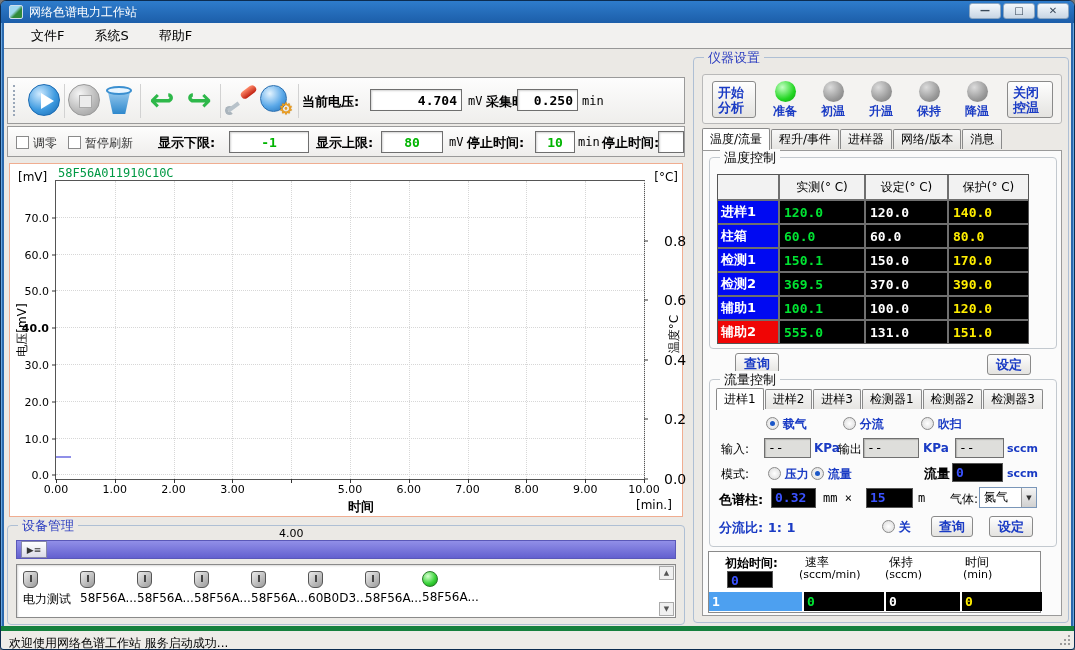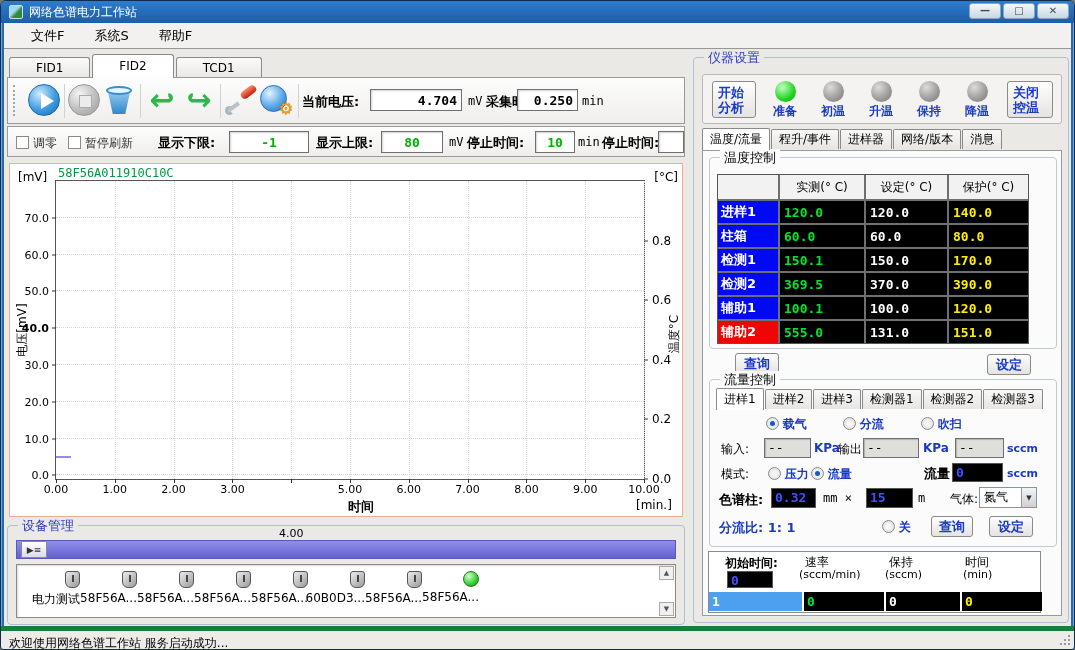--- a/index.html
+++ b/index.html
@@ -57,37 +57,37 @@
 .cb{position:absolute;width:13px;height:13px;border:1px solid #8a8a8a;background:#fff;top:9px}
 
 .chart{position:absolute;left:8px;top:162px;width:674px;height:354px;border:1px solid #f0ad90;background:#fff}
 .plot{position:absolute;left:45px;top:16px;width:590px;height:300px;border:1px solid #555}
 .vgrid{position:absolute;top:0;bottom:0;width:0;border-left:1px dotted #d7d7d7}
 .hgrid{position:absolute;left:0;right:0;height:0;border-top:1px dotted #d7d7d7}
 .tick-l{position:absolute;right:100%;width:4px;height:1px;background:#333;transform:translateY(.5px)}
 .tick-r{position:absolute;left:100%;width:4px;height:1px;background:#333;transform:translateY(.5px)}
 .tick-b{position:absolute;top:100%;height:4px;width:1px;background:#333}
 .ylab{position:absolute;right:100%;margin-right:7px;transform:translateY(50%);font-size:11px}
-.y2lab{position:absolute;left:100%;margin-left:8px;transform:translateY(50%);font-size:12px}
+.y2lab{position:absolute;left:100%;margin-left:20px;transform:translateY(50%);font-size:14px}
 .xlab{position:absolute;top:100%;margin-top:4px;transform:translateX(-50%);font-size:11px}
 .trace{position:absolute;height:2px;z-index:3}
 .corner{position:absolute;font-size:12px}
 .rot{position:absolute;white-space:nowrap;transform:translate(-50%,-50%) rotate(-90deg);font-size:12px}
 .chart-title{position:absolute;left:48px;top:2px;font-size:12px;color:#009944;font-family:"DejaVu Sans Mono",monospace}
 
 .fs{position:absolute;border:1px solid #aebfd4;border-radius:4px}
 .fs>.leg{position:absolute;top:-9px;left:10px;background:#ebe9e5;padding:0 4px;font-size:13px;color:#2b3cc0}
 .fs.inner{border-color:#c3c9cf}
 .fs.inner>.leg{color:#000;background:#fbfbfb}
 
 .purplebar{position:absolute;left:8px;top:14px;right:8px;height:19px;background:linear-gradient(#918fe8,#6360cf);border:1px solid #5a58b8}
 .pbtn{position:absolute;left:4px;top:0;width:26px;height:17px;background:linear-gradient(#fff,#dcdce8);border:1px solid #8888aa;font-size:9px;text-align:center;line-height:16px;color:#333}
 .devlist{position:absolute;left:8px;top:38px;right:8px;height:54px;background:#fff;border:1px solid #8a8a8a;
  box-shadow:inset 1px 1px 2px rgba(0,0,0,.15);display:flex;align-items:flex-start;padding:4px 18px 0 6px;overflow:hidden}
-.dev-item{width:57px;display:flex;flex-direction:column;align-items:flex-end;flex:0 0 auto}
+.dev-item{width:57px;display:flex;flex-direction:column;align-items:flex-start;flex:0 0 auto}
 .dev-ic{width:15px;height:17px;background:linear-gradient(135deg,#ececec,#9a9a9a);border:1px solid #555;border-radius:3px 3px 6px 6px;position:relative;margin-top:2px}
 .dev-ic::after{content:"";position:absolute;left:6px;top:3px;width:2px;height:7px;background:#444}
 .globe-ic{width:16px;height:16px;border-radius:50%;background:radial-gradient(circle at 35% 30%,#d6ffd0,#3ad43a 55%,#0c8c0c);border:1px solid #2a7a2a;margin-top:2px}
 .dev-lab{font-size:12px;margin-top:3px;white-space:nowrap}
 .sarr{position:absolute;right:1px;width:15px;height:14px;background:#f0f0f0;border:1px solid #aaa;font-size:7px;color:#555;text-align:center;line-height:13px}
 
 .status{position:absolute;left:0;right:0;bottom:0;height:23px;background:#eeece8;border-top:5px solid #15803d;border-radius:0 0 3px 3px}
 .status .txt{position:absolute;left:8px;top:4px;font-size:12px}
 .rgrip{position:absolute;right:4px;bottom:4px;width:2px;height:2px;background:#9a9a9a;
  box-shadow:-4px 0 #9a9a9a,0 -4px #9a9a9a,-8px 0 #9a9a9a,-4px -4px #9a9a9a,0 -8px #9a9a9a}
@@ -147,25 +147,20 @@
       <div class="wbtn">✕</div>
     </div>
   </div>
 
   <div class="menubar">
     <span class="menu-item">文件F</span>
     <span class="menu-item">系统S</span>
     <span class="menu-item">帮助F</span>
   </div>
 
-  <div class="det-tabs">
-    <div class="dtab">FID1</div>
-    <div class="dtab active">FID2</div>
-    <div class="dtab">TCD1</div>
-  </div>
 
   <div class="toolbar">
     <div class="grip"></div>
     <div class="tbi" style="left:20px">
         <div class="ic-play"></div>
       </div>
     <div class="tsep" style="left:56px"></div>
     <div class="tbi" style="left:60px">
         <div class="ic-stop"></div>
       </div>

